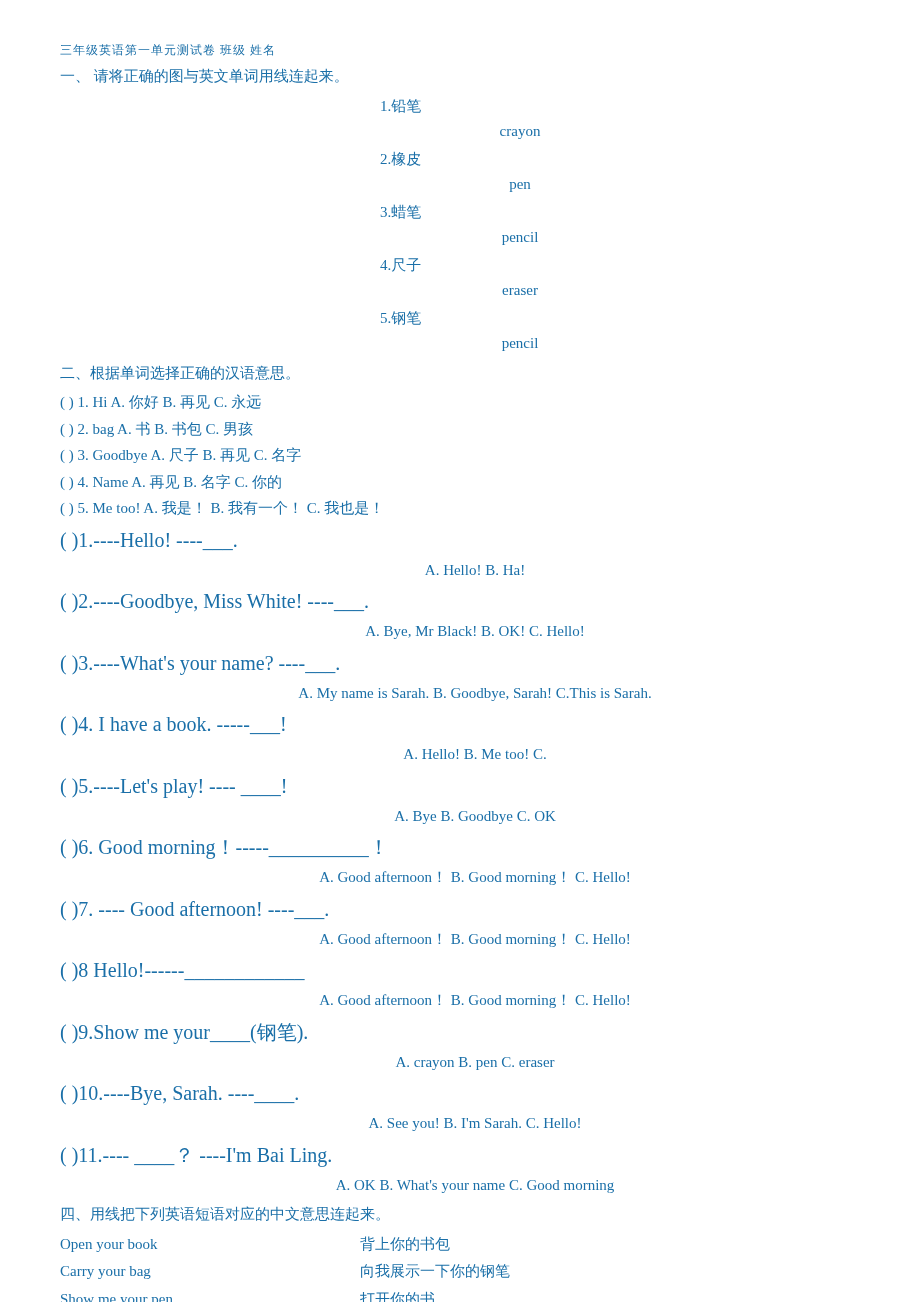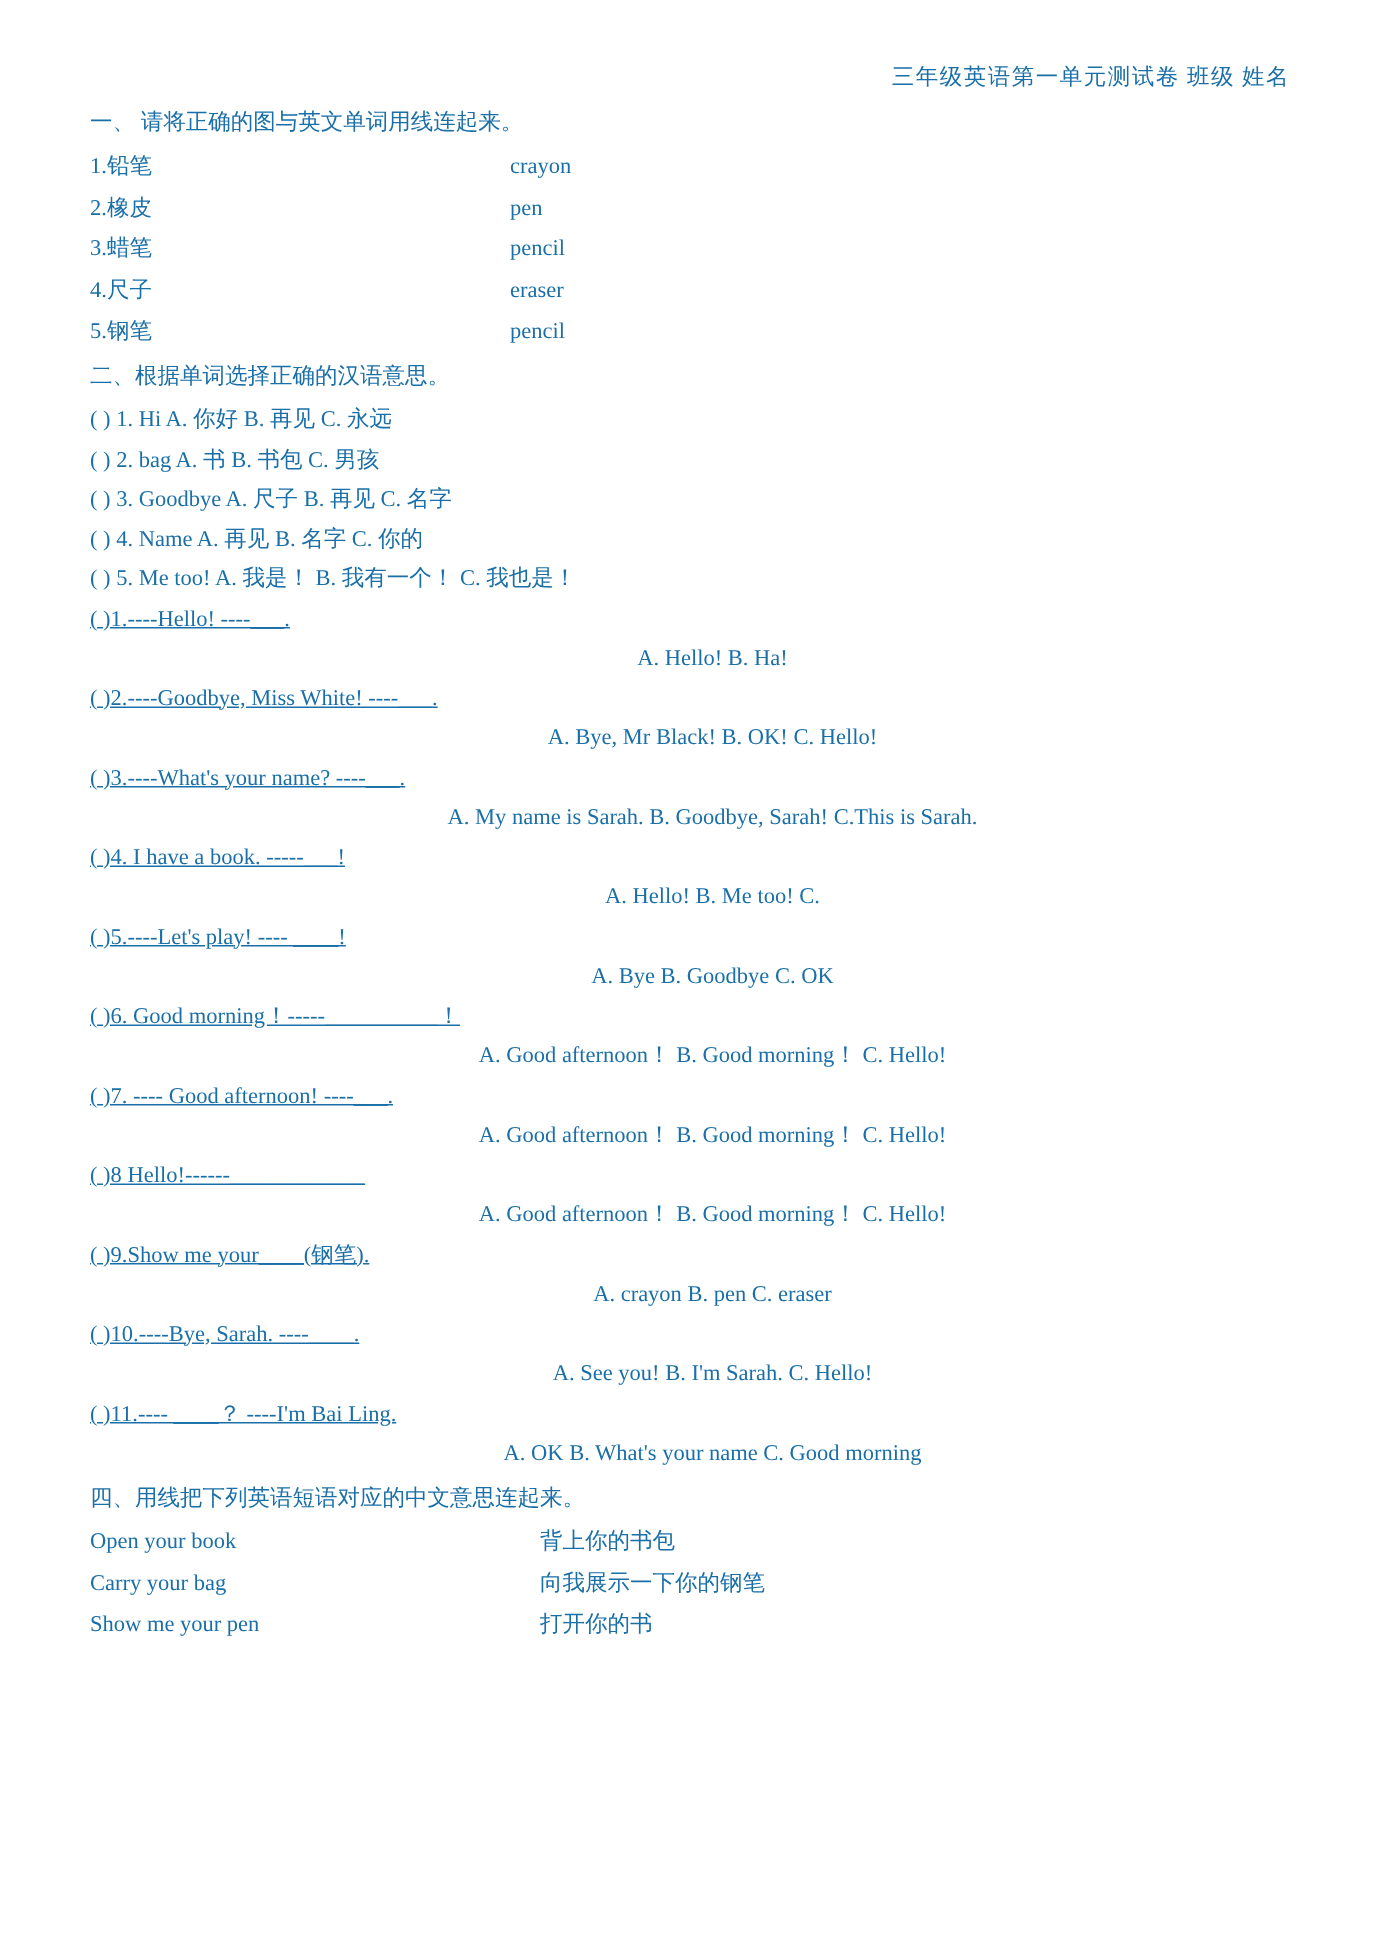--- a/index.html
+++ b/index.html
@@ -11,39 +11,38 @@
       background: #ffffff;
       font-family: "SimSun", "宋体", serif;
       color: #1a6fa8;
       font-size: 15px;
       line-height: 1.7;
       padding: 40px 60px;
       width: 920px;
       min-height: 1302px;
     }
     .title-line {
-      font-size: 15px;
+      font-size: 12px;
       margin-bottom: 4px;
       letter-spacing: 1px;
-      text-align: right;
     }
     .section-header {
       font-size: 15px;
       margin-top: 4px;
       margin-bottom: 4px;
     }
     .item-row {
       margin: 1px 0;
-      font-size: 15px;
-      text-decoration: underline;
+      font-size: 20px;
     }
     .matching-row {
       display: flex;
       align-items: center;
       margin: 2px 0;
+      flex-direction: column;
     }
     .matching-chinese {
       width: 160px;
       display: inline-block;
     }
     .matching-english {
       display: inline-block;
       margin-left: 120px;
     }
     .mc-row {

